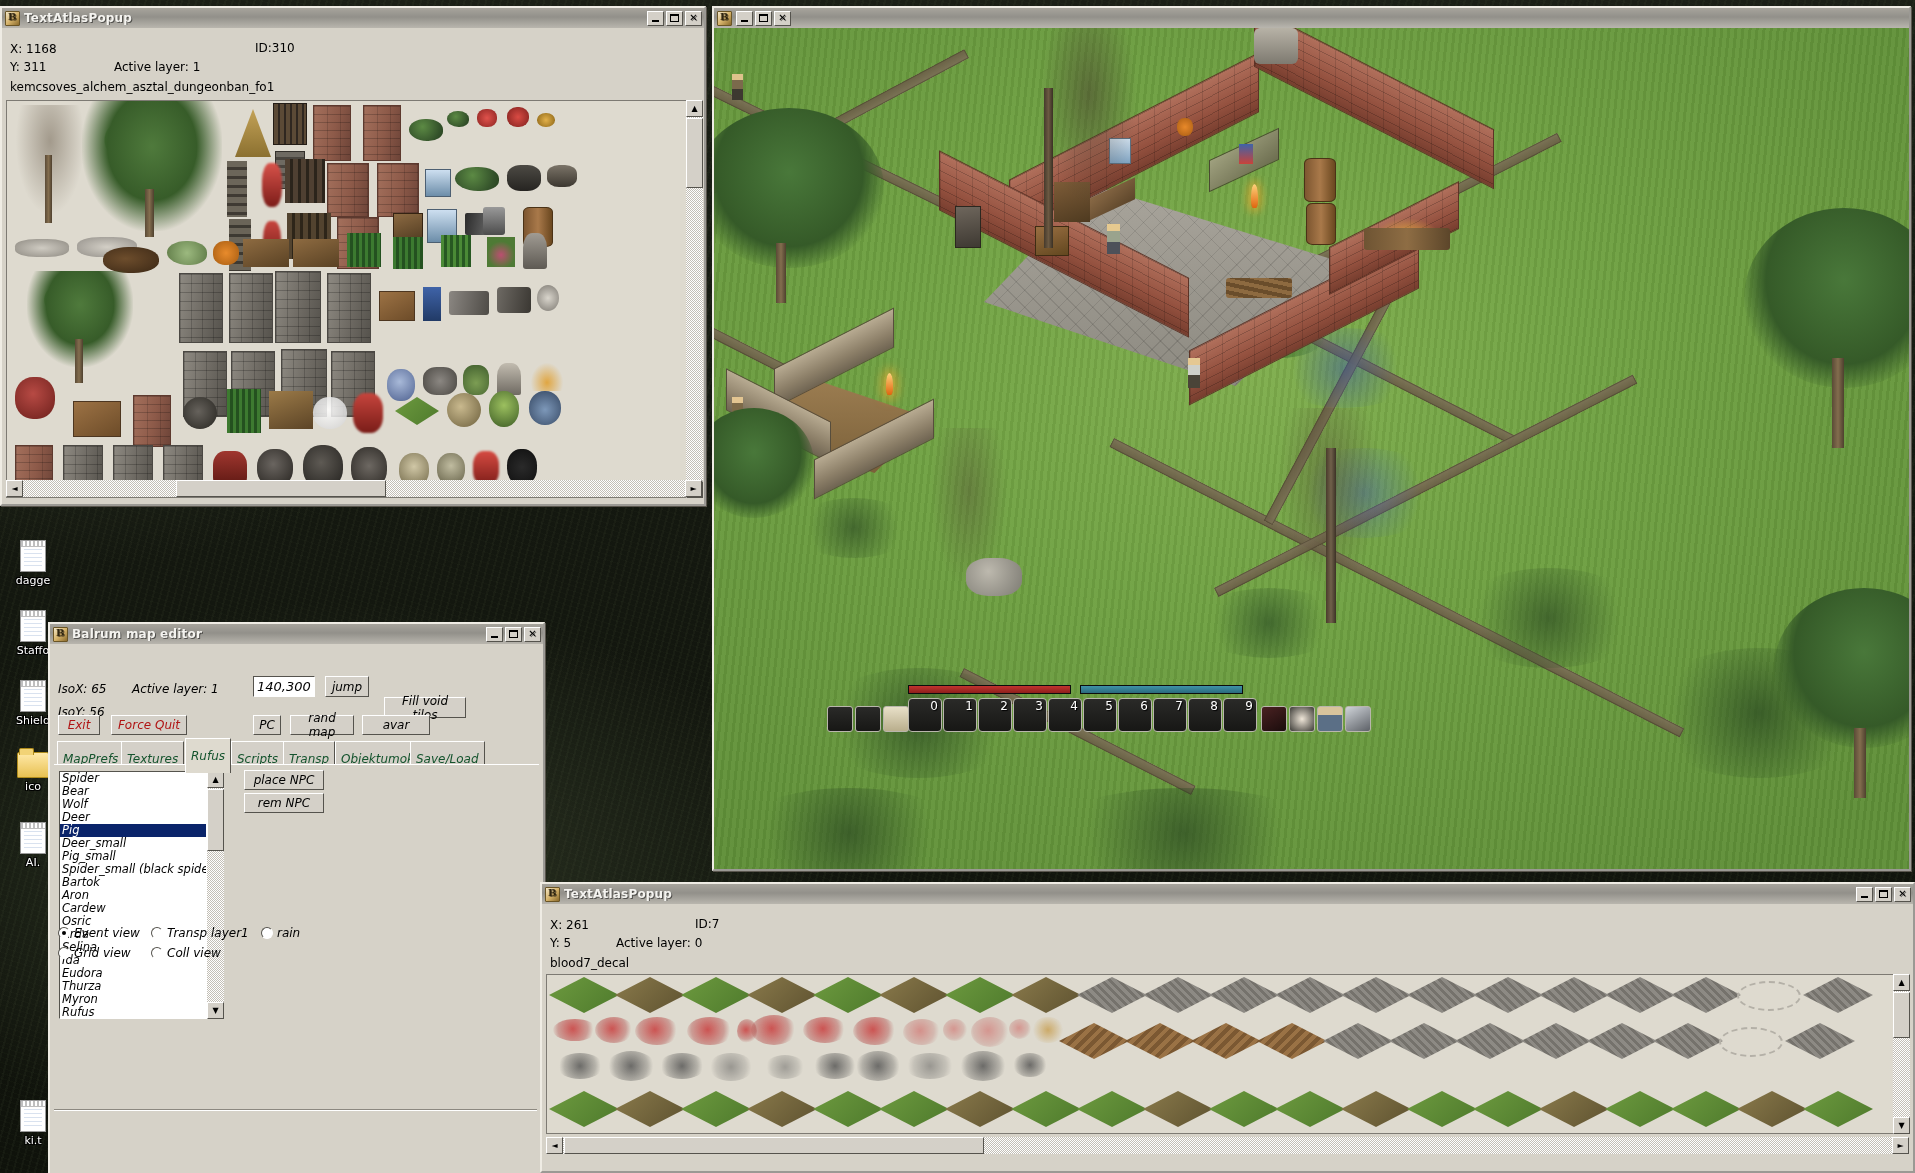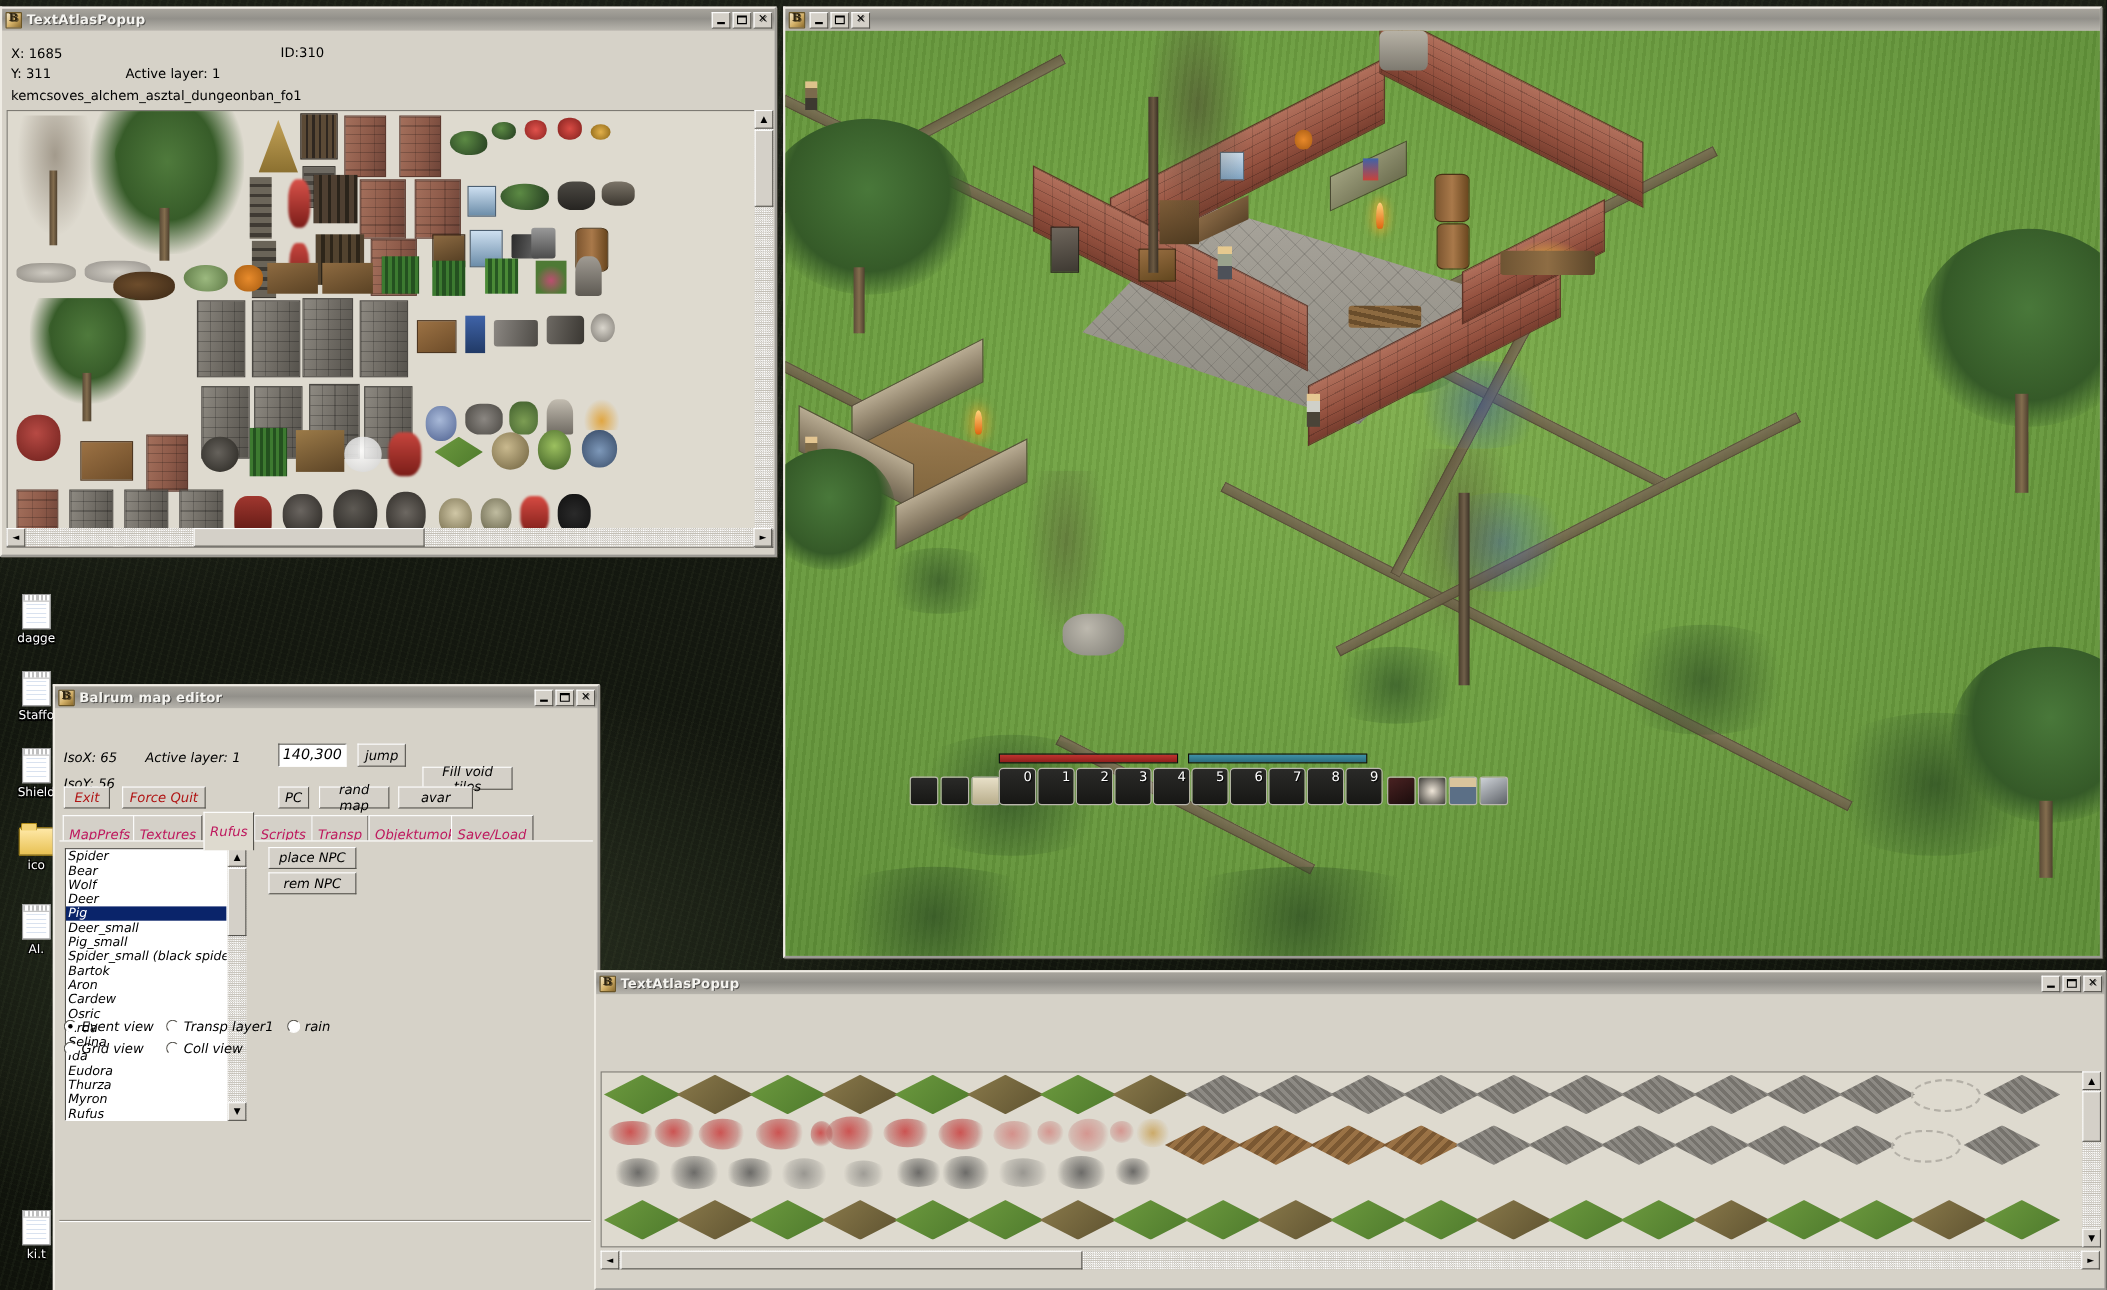--- a/index.html
+++ b/index.html
@@ -248,21 +248,21 @@
     font-size:13px; color:#000; display:flex;align-items:center;
     padding-left:3px;
     font-family:"DejaVu Sans", sans-serif;
   }
   .tabbar{ position:absolute; }
   .tab{
     position:absolute; height:20px; background:#d4d0c8;
     border:1px solid; border-color:#fff #55534d #55534d #fff;
     border-bottom:none;
     font-size:12px; display:flex;align-items:center;justify-content:center;
-    padding:17px 5px; color:#be185d;
+    padding:17px 5px; color:#14532d;
   }
   .tab.active{ height:23px; top:-3px; background:#dedacf; z-index:3; font-weight:normal; }
   .tabpanel{
     position:absolute; background:#d6d2c8;
     border-top:1px solid #fff; 
   }
   .listbox{
     position:absolute; background:#fff;
     border:1px solid; border-color:#55534d #fff #fff #55534d;
     overflow:hidden;
@@ -446,21 +446,21 @@
         </span>
       <span class="wb wb-max">
           <span></span>
         </span>
       <span class="wb">✕</span>
     </span>
   </div>
 
   <div class="tap-body" style="height:476px;">
     <div class="tap-info">
-      <span class="f" style="left:8px; top:14px;">X: 1685</span>
+      <span class="f" style="left:8px; top:14px;">X: 1168</span>
       <span class="f" style="left:253px; top:13px;">ID:310</span>
       <span class="f" style="left:8px; top:32px;">Y: 311</span>
       <span class="f" style="left:112px; top:32px;">Active layer: 1</span>
       <span class="f" style="left:8px; top:52px;">kemcsoves_alchem_asztal_dungeonban_fo1</span>
     </div>
 
     <div class="atlas-frame" style="left:4px; top:72px; width:696px; height:398px;">
       <div class="atlas-inner" style="width:678px; height:378px;">
 
         <div class="spr" style="left:4px;top:4px;width:78px;height:120px;background:radial-gradient(ellipse at 50% 30%,rgba(90,76,58,.45),rgba(90,76,58,0) 62%);"></div>
@@ -682,20 +682,27 @@
           <span></span>
         </span>
       <span class="wb wb-max">
           <span></span>
         </span>
       <span class="wb">✕</span>
     </span>
   </div>
 
   <div class="tap-body" style="height:267px;">
+    <div class="tap-info">
+      <span class="f" style="left:8px; top:14px;">X: 261</span>
+      <span class="f" style="left:153px; top:13px;">ID:7</span>
+      <span class="f" style="left:8px; top:32px;">Y: 5</span>
+      <span class="f" style="left:74px; top:32px;">Active layer: 0</span>
+      <span class="f" style="left:8px; top:52px;">blood7_decal</span>
+    </div>
 
     <div class="atlas-frame" style="left:4px; top:70px; width:1363px; height:160px;">
       <div class="atlas-inner" style="width:1345px; height:158px;">
 
         <div class="spr grass-diamond" style="left:2px;  top:2px;width:70px;height:36px;"></div>
         <div class="spr dirt-diamond" style="left:68px; top:2px;width:70px;height:36px;"></div>
         <div class="spr grass-diamond" style="left:134px;top:2px;width:70px;height:36px;"></div>
         <div class="spr dirt-diamond" style="left:200px;top:2px;width:70px;height:36px;"></div>
         <div class="spr grass-diamond" style="left:266px;top:2px;width:70px;height:36px;"></div>
         <div class="spr dirt-diamond" style="left:332px;top:2px;width:70px;height:36px;"></div>

